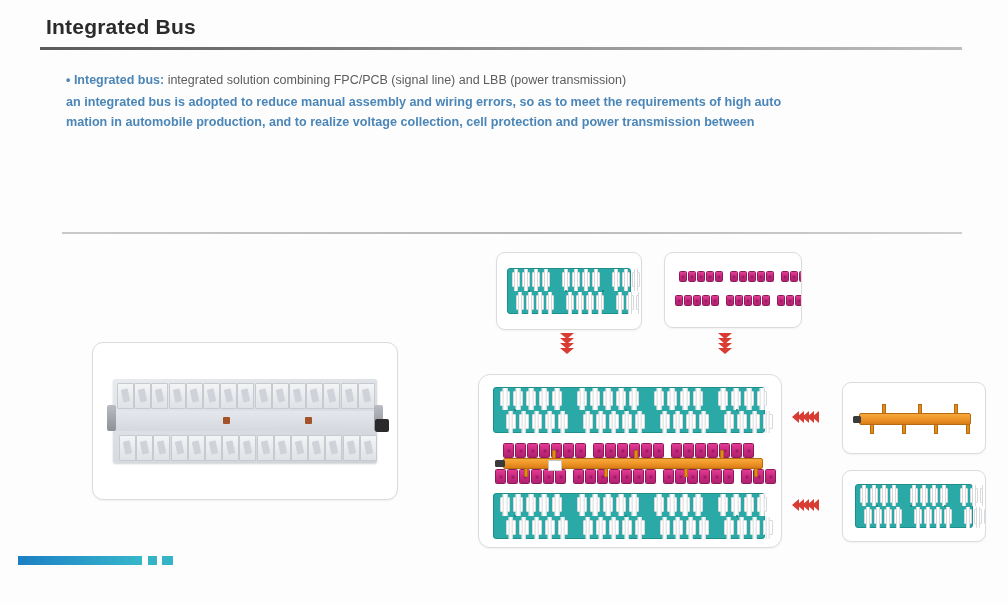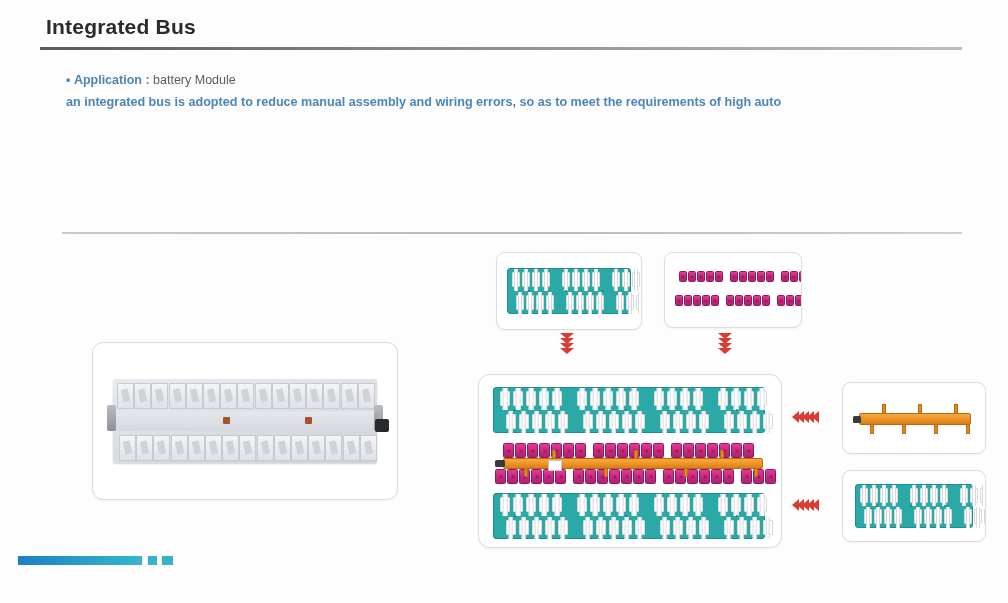--- a/index.html
+++ b/index.html
@@ -180,29 +180,30 @@
 
 <div class="slide">
 
   <div class="header">
     <div class="title">Integrated Bus</div>
     <div class="title-rule"></div>
   </div>
 
   <div class="bullets">
 
-
-
     <div class="b-line">
       <span class="b-dot">•</span>
-      <span class="b-key">Application :</span><span class="b-val"> battery Module</span>
+      <span class="b-key">Integrated bus:</span><span class="b-val">  integrated solution combining FPC/PCB (signal line) and LBB (power transmission)</span>
     </div>
+
+
 
     <div class="para">
       <div class="pline"> an integrated bus is adopted to reduce manual assembly and wiring errors, so as to meet the requirements of high auto</div>
+      <div class="pline">mation in automobile production, and to realize voltage collection, cell protection and power transmission between</div>
     </div>
   </div>
 
   <div class="mid-rule"></div>
 
   <div class="card" id="photo-card">
     <div class="photo-body">
       <div class="ph-row top" id="ph-top">
           <span class="ph-cell" style="left: 0px;">
             <span class="ph-slot"></span>

